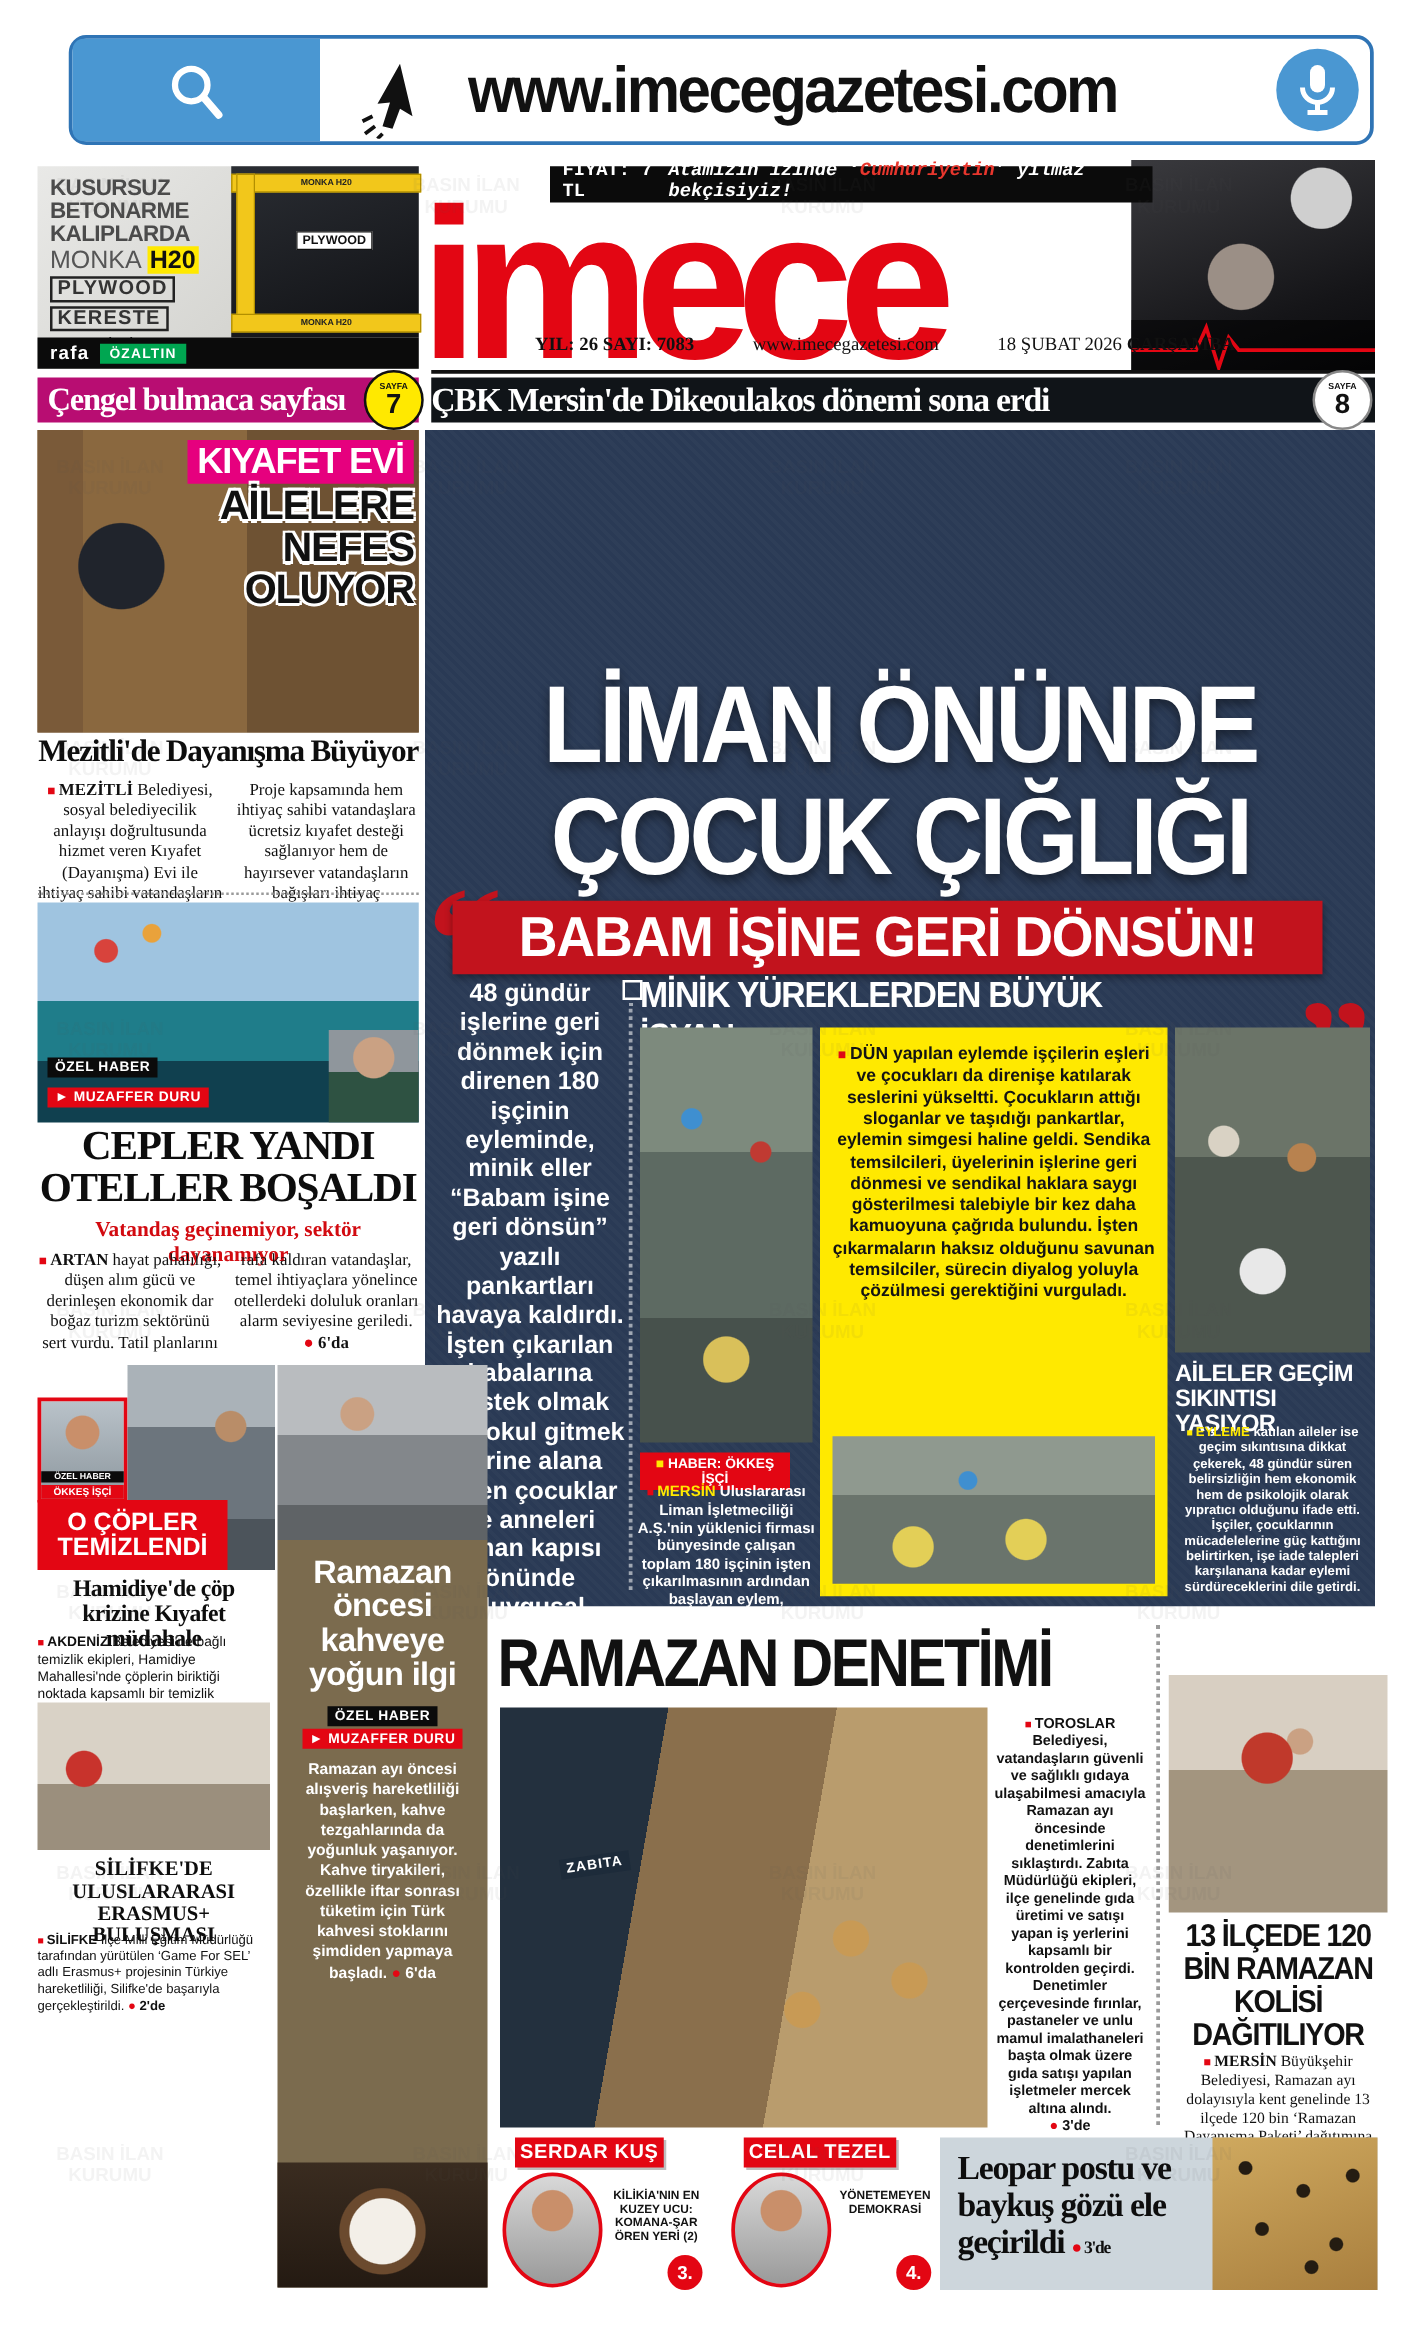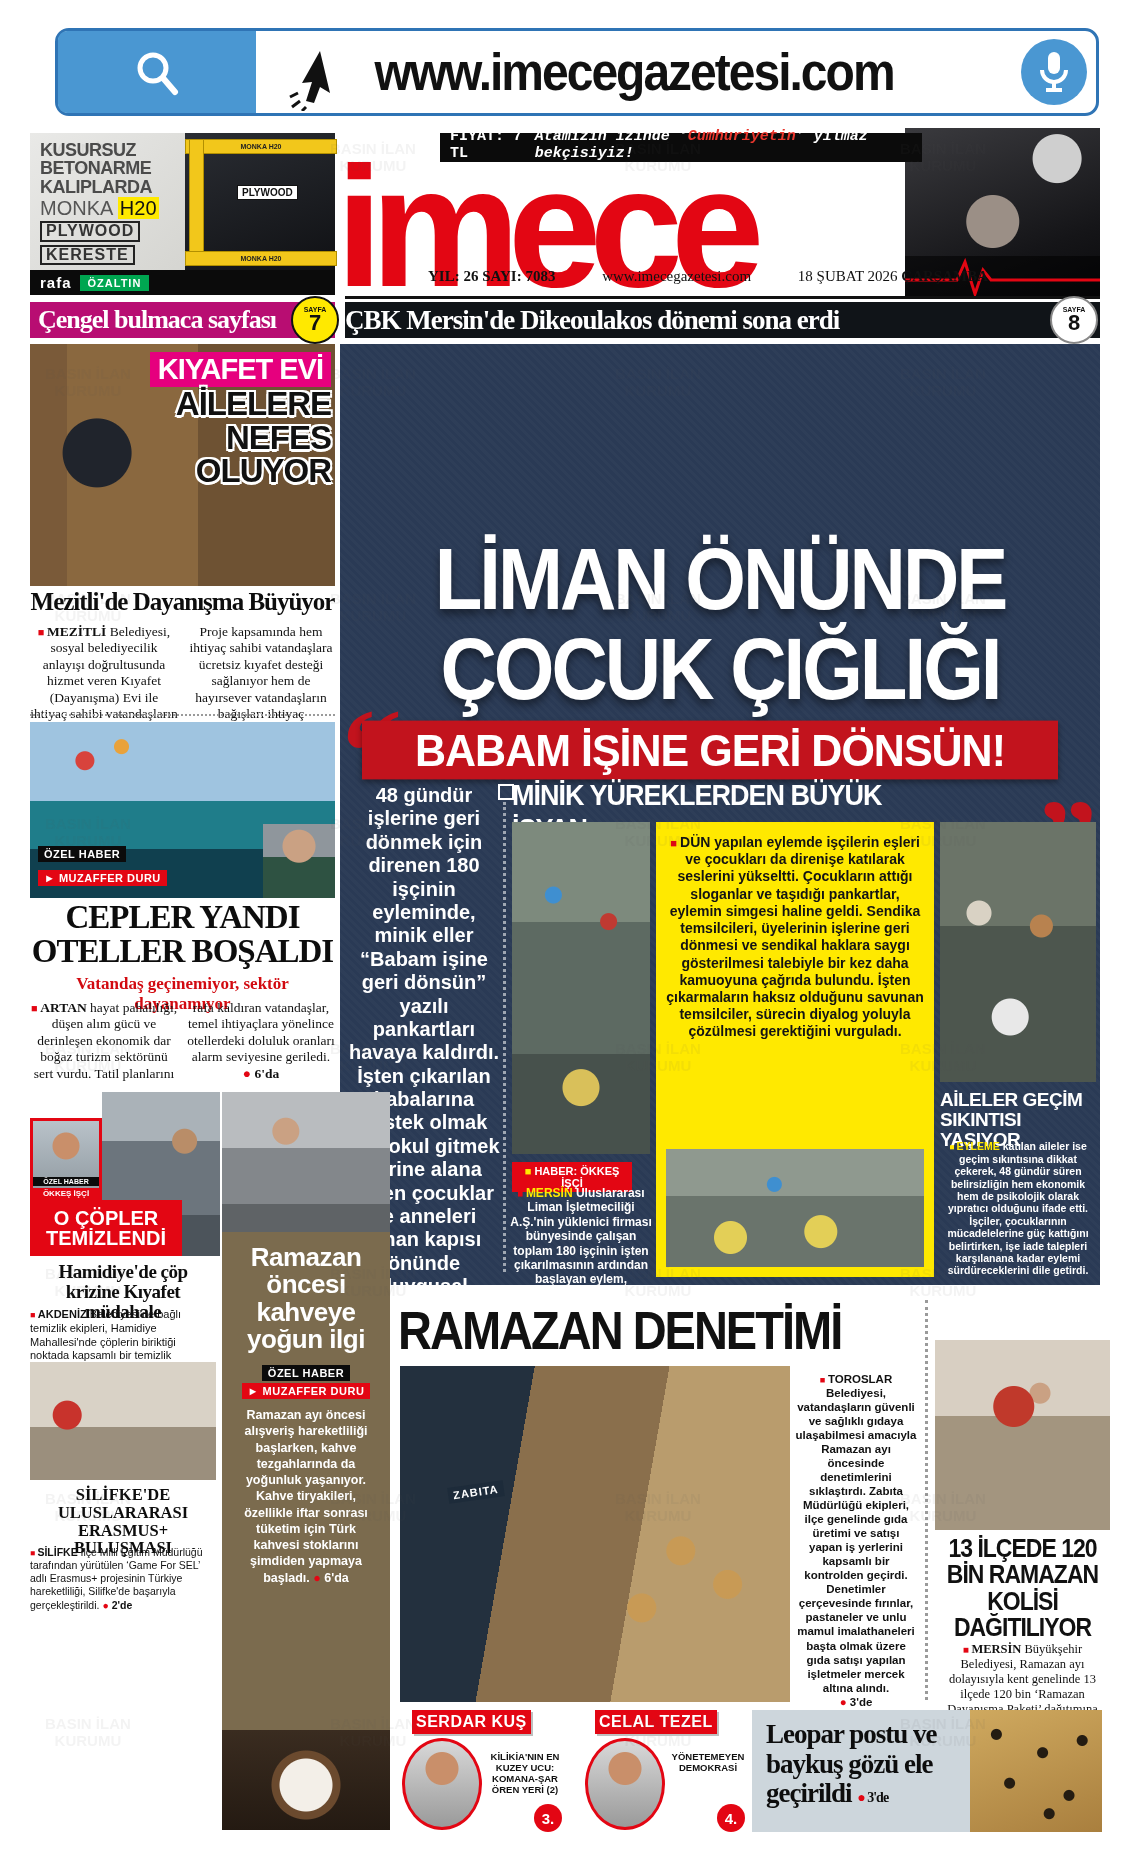--- a/index.html
+++ b/index.html
@@ -17,21 +17,21 @@
   .urltext{flex:1;text-align:center;font-weight:900;font-size:48px;letter-spacing:-2px;color:#111;
            transform:scaleY(1.08);}
   .micwrap{width:84px;display:flex;justify-content:center;}
   .miccirc{width:66px;height:66px;border-radius:50%;background:#4a97d2;display:flex;align-items:center;justify-content:center;}
   .cursor{position:absolute;left:228px;top:18px;}
   
   .ad{left:30px;top:133px;width:305px;height:162px;background:linear-gradient(135deg,#e9e9e7,#d6d6d2 60%,#c9c9c4);z-index:2;}
   .adtxt{position:absolute;left:10px;top:8px;line-height:1.02;}
   .adh{font-weight:900;font-size:18px;color:#4b4b4b;letter-spacing:-.5px;}
   .adbrand{font-size:20px;color:#555;font-weight:400;margin-top:2px;}
-  .adbrand b{background:#ffe900;color:#111;font-weight:400;padding:0 2px;text-align:right;}
+  .adbrand b{background:#ffe900;color:#111;font-weight:700;padding:0 2px;text-align:right;}
   .adbox{display:inline-block;border:2px solid #222;color:#333;font-weight:900;font-size:16px;
          padding:0 4px;margin-top:3px;letter-spacing:1px;}
   .adsite{font-weight:700;font-size:10px;color:#222;margin-top:5px;}
   .adfoot{position:absolute;left:0;bottom:0;width:100%;height:25px;background:#0b0b0b;display:flex;align-items:center;}
   .negna{color:#fff;font-weight:700;font-size:15px;margin-left:10px;letter-spacing:1px;}
   .ozaltin{background:#00a651;color:#fff;font-weight:900;font-size:11px;padding:2px 8px;margin-left:8px;letter-spacing:1px;}
   .adimg{position:absolute;right:0;top:0;width:150px;height:137px;background:linear-gradient(160deg,#2a2d33,#101114);}
   .beam{position:absolute;background:#f2c71b;border:1px solid #b28f00;color:#222;font-weight:700;font-size:7px;
         display:flex;align-items:center;justify-content:center;}
   .panel{position:absolute;left:52px;top:52px;background:#fff;border:1px solid #111;color:#111;

